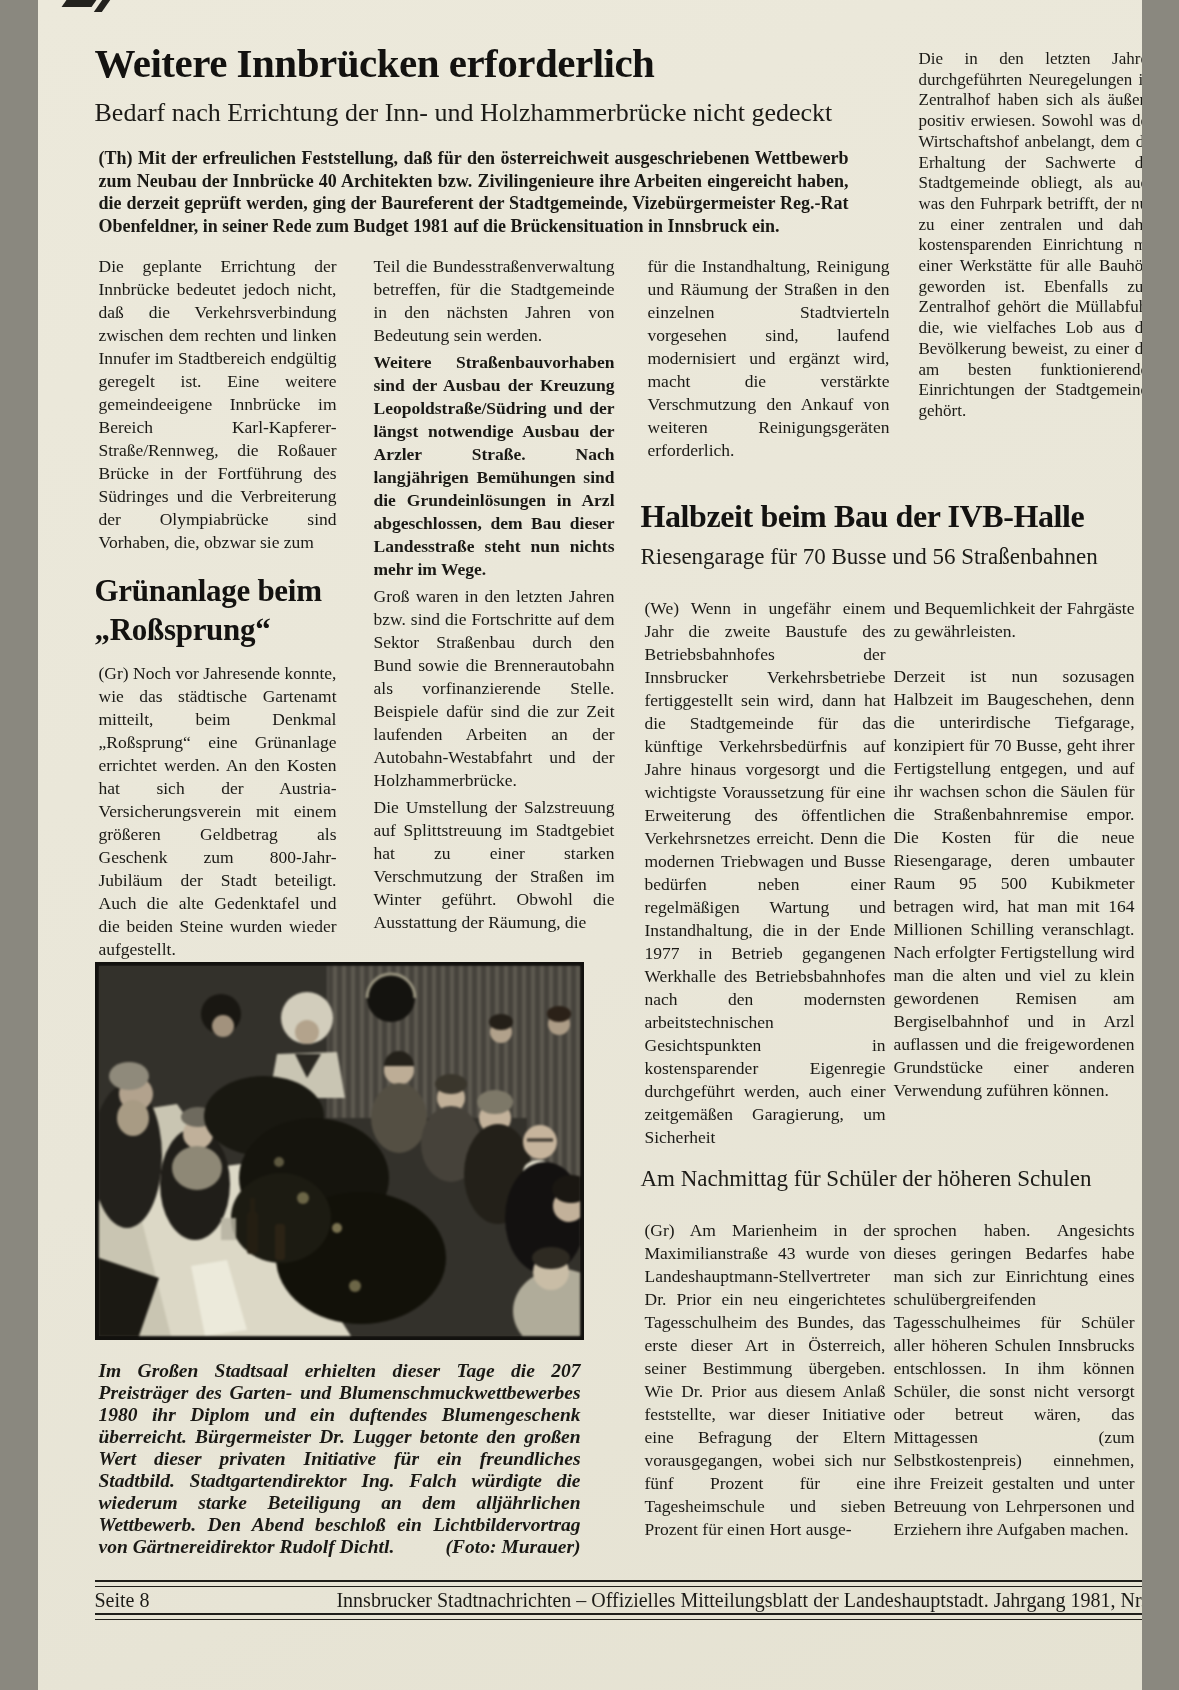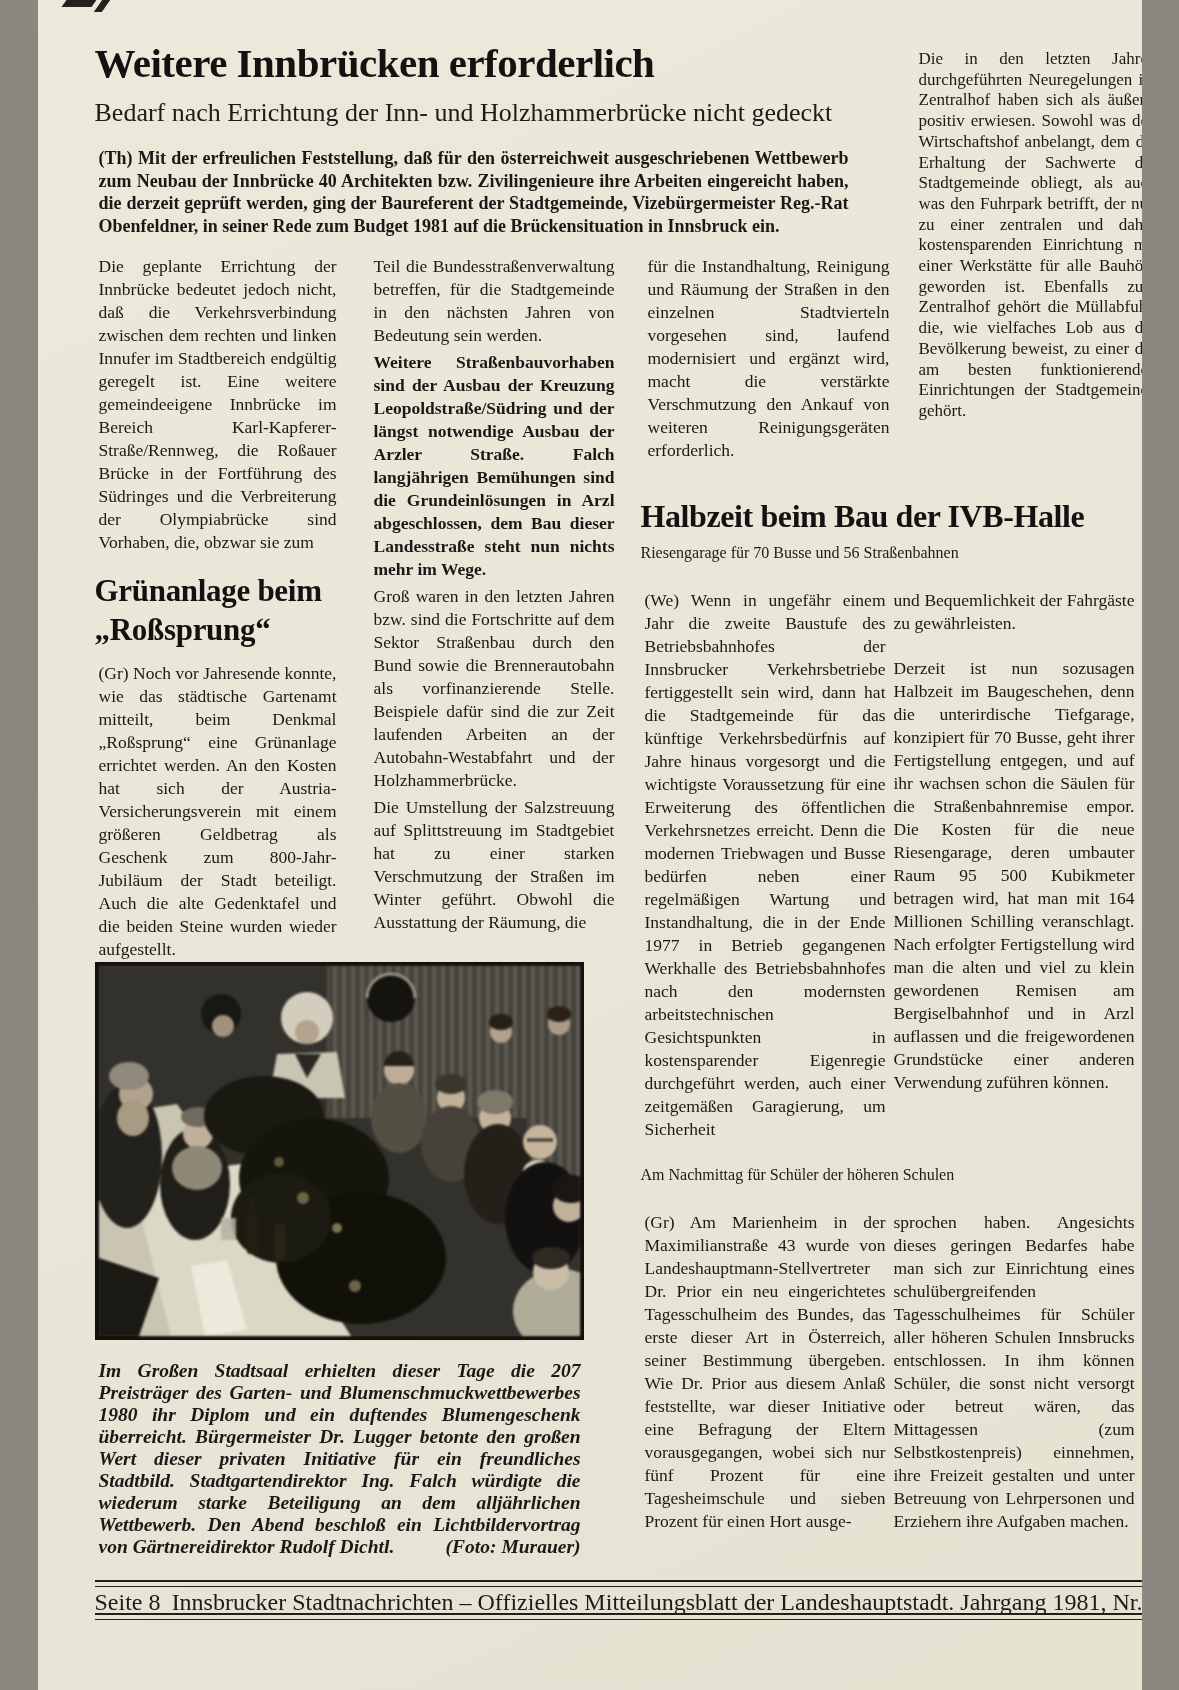--- a/index.html
+++ b/index.html
@@ -14,33 +14,33 @@
   p{margin:4px;}
   h1,h2,h3{margin:0;font-weight:700;color:#131210;}
   h1.main{font-size:41px;line-height:1.05;letter-spacing:-0.5px;}
   .sub1{font-size:26px;margin-top:13px;color:#1c1b17;}
   .lead{font-weight:700;font-size:18px;line-height:22.5px;}
   .body-col{font-size:17.5px;line-height:23px;}
   .tight-col{font-size:17px;line-height:20.7px;}
   .b{font-weight:700;}
   h3.colhead{font-size:31px;line-height:39px;letter-spacing:-0.3px;margin:17px 0 13px;}
   h2.section{font-size:32px;letter-spacing:-0.4px;line-height:1.05;}
-  .sub2{font-size:16px;margin-top:10px;color:#1c1b17;}
+  .sub2{font-size:23px;margin-top:10px;color:#1c1b17;}
   .cols2{display:flex;margin-top:23px;}
   .cols2>div{width:249px;}
   .sp{margin-top:22px;}
   .photo{
     border:4px solid #12110e;background:#33312b;box-sizing:border-box;
   }
   .photo svg{display:block;width:100%;height:100%;filter:blur(1.2px);}
   .caption-title{font-size:22px;margin:0 0 9px;}
   .caption-body{font-style:italic;font-weight:600;font-size:19.5px;line-height:22px;}
   .credit{float:right;font-style:italic;font-weight:600;}
   .double-rule{height:4px;border-top:2.5px solid #201f1b;border-bottom:1.5px solid #201f1b;}
-  .footer-row{display:flex;justify-content:space-between;font-size:24px;color:#1c1b17;}
+  .footer-row{display:flex;justify-content:space-between;font-size:20px;color:#1c1b17;}
   .scan-mark{background:#23221e;transform:skewX(-35deg);}
   .block{display:block;}
 </style>
 </head>
 <body>
 
 <div class="page">
 
   <div class="abs scan-mark" style="left:26px;top:0;width:30px;height:7px;"></div>
   <div class="abs scan-mark" style="left:60px;top:0;width:8px;height:12px;"></div>
@@ -56,21 +56,21 @@
     <p class="jt">Die geplante Errichtung der Innbrücke bedeutet jedoch nicht, daß die Verkehrsverbindung zwischen dem rechten und linken Innufer im Stadtbereich endgültig geregelt ist. Eine weitere gemeindeeigene Innbrücke im Bereich Karl-Kapferer-Straße/Rennweg, die Roßauer Brücke in der Fortführung des Südringes und die Verbreiterung der Olympiabrücke sind Vorhaben, die, obzwar sie zum</p>
     <h3 class="colhead">
       <span class="block">Grünanlage beim</span>
       <span class="block">„Roßsprung“</span>
     </h3>
     <p class="jt">(Gr) Noch vor Jahresende konnte, wie das städtische Gartenamt mitteilt, beim Denkmal „Roßsprung“ eine Grünanlage errichtet werden. An den Kosten hat sich der Austria-Versicherungsverein mit einem größeren Geldbetrag als Geschenk zum 800-Jahr-Jubiläum der Stadt beteiligt. Auch die alte Gedenktafel und die beiden Steine wurden wieder aufgestellt.</p>
   </div>
 
   <div class="abs body-col" style="left:332px;top:251px;width:249px;">
     <p class="jt">Teil die Bundesstraßenverwaltung betreffen, für die Stadtgemeinde in den nächsten Jahren von Bedeutung sein werden.</p>
-    <p class="jt b">Weitere Straßenbauvorhaben sind der Ausbau der Kreuzung Leopoldstraße/Südring und der längst notwendige Ausbau der Arzler Straße. Falch langjährigen Bemühungen sind die Grundeinlösungen in Arzl abgeschlossen, dem Bau dieser Landesstraße steht nun nichts mehr im Wege.</p>
+    <p class="jt b">Weitere Straßenbauvorhaben sind der Ausbau der Kreuzung Leopoldstraße/Südring und der längst notwendige Ausbau der Arzler Straße. Nach langjährigen Bemühungen sind die Grundeinlösungen in Arzl abgeschlossen, dem Bau dieser Landesstraße steht nun nichts mehr im Wege.</p>
     <p class="jt">Groß waren in den letzten Jahren bzw. sind die Fortschritte auf dem Sektor Straßenbau durch den Bund sowie die Brennerautobahn als vorfinanzierende Stelle. Beispiele dafür sind die zur Zeit laufenden Arbeiten an der Autobahn-Westabfahrt und der Holzhammerbrücke.</p>
     <p class="jt">Die Umstellung der Salzstreuung auf Splittstreuung im Stadtgebiet hat zu einer starken Verschmutzung der Straßen im Winter geführt. Obwohl die Ausstattung der Räumung, die</p>
   </div>
 
   <div class="abs body-col" style="left:606px;top:251px;width:250px;">
     <p class="jt">für die Instandhaltung, Reinigung und Räumung der Straßen in den einzelnen Stadtvierteln vorgesehen sind, laufend modernisiert und ergänzt wird, macht die verstärkte Verschmutzung den Ankauf von weiteren Reinigungsgeräten erforderlich.</p>
   </div>
 
   <div class="abs tight-col" style="left:877px;top:45px;width:246px;">
     <p class="jt">Die in den letzten Jahren durchgeführten Neuregelungen im Zentralhof haben sich als äußerst positiv erwiesen. Sowohl was den Wirtschaftshof anbelangt, dem die Erhaltung der Sachwerte der Stadtgemeinde obliegt, als auch was den Fuhrpark betrifft, der nun zu einer zentralen und daher kostensparenden Einrichtung mit einer Werkstätte für alle Bauhöfe geworden ist. Ebenfalls zum Zentralhof gehört die Müllabfuhr, die, wie vielfaches Lob aus der Bevölkerung beweist, zu einer der am besten funktionierenden Einrichtungen der Stadtgemeinde gehört.</p>

